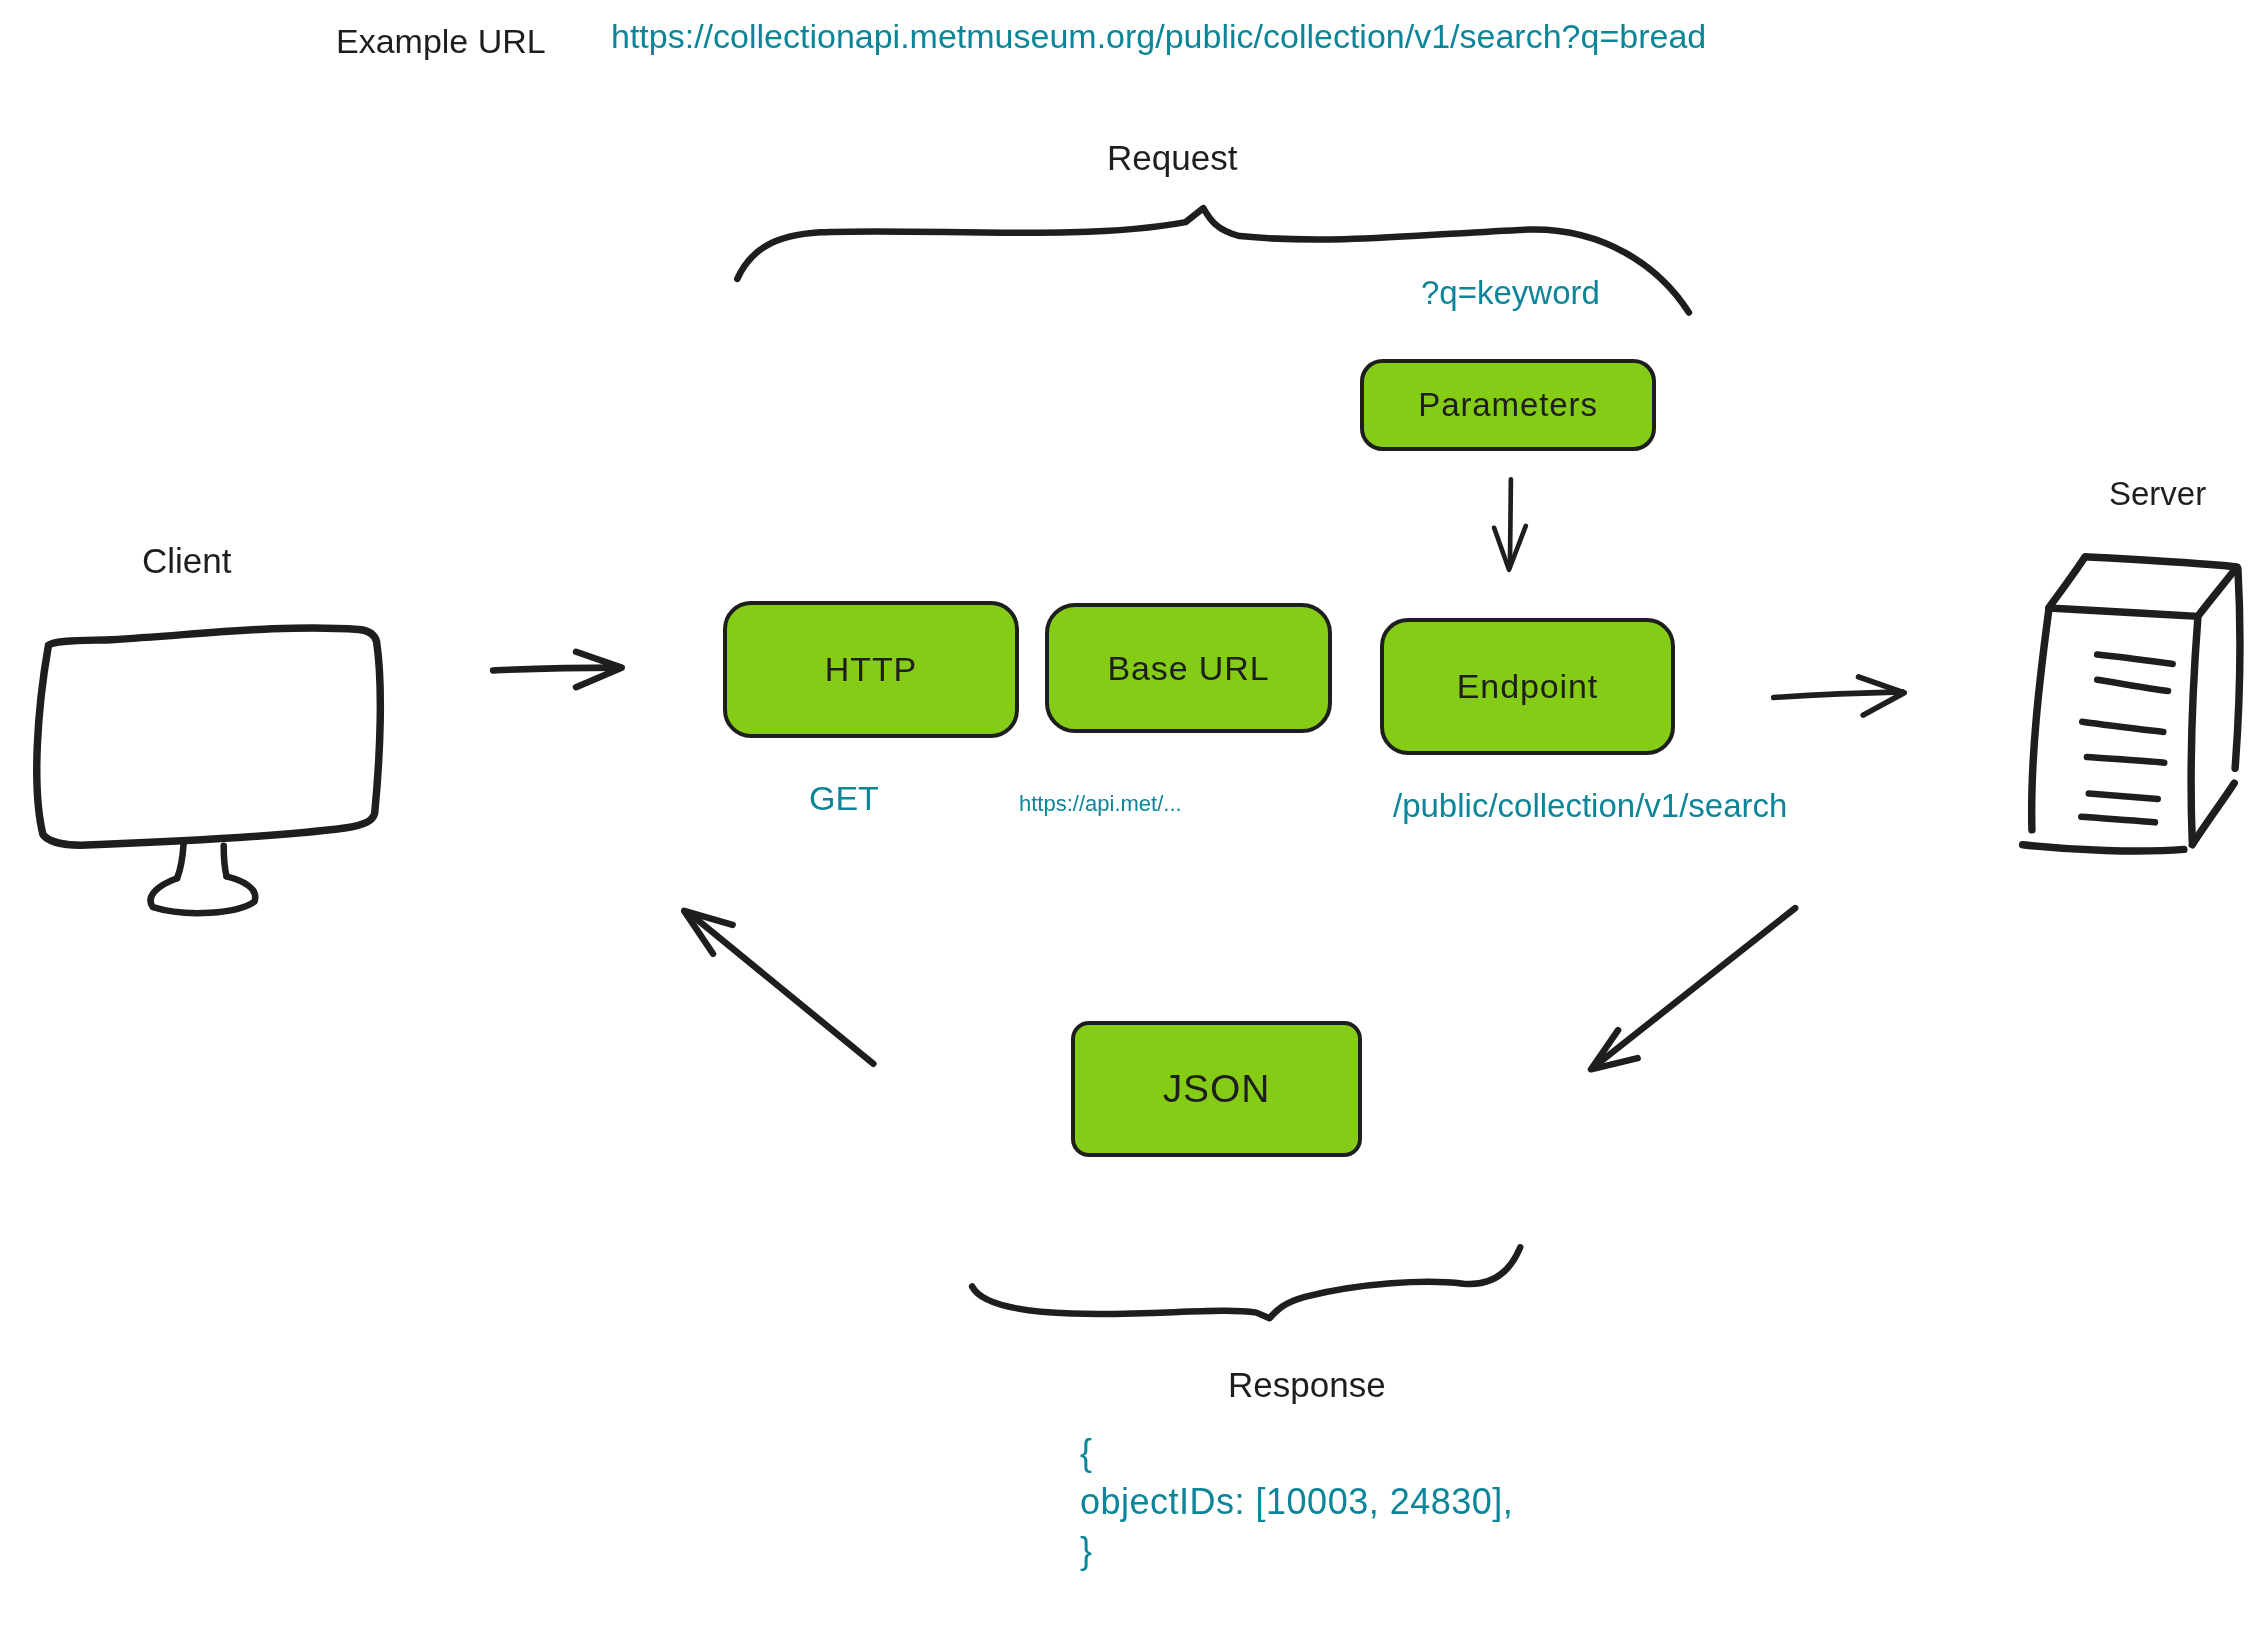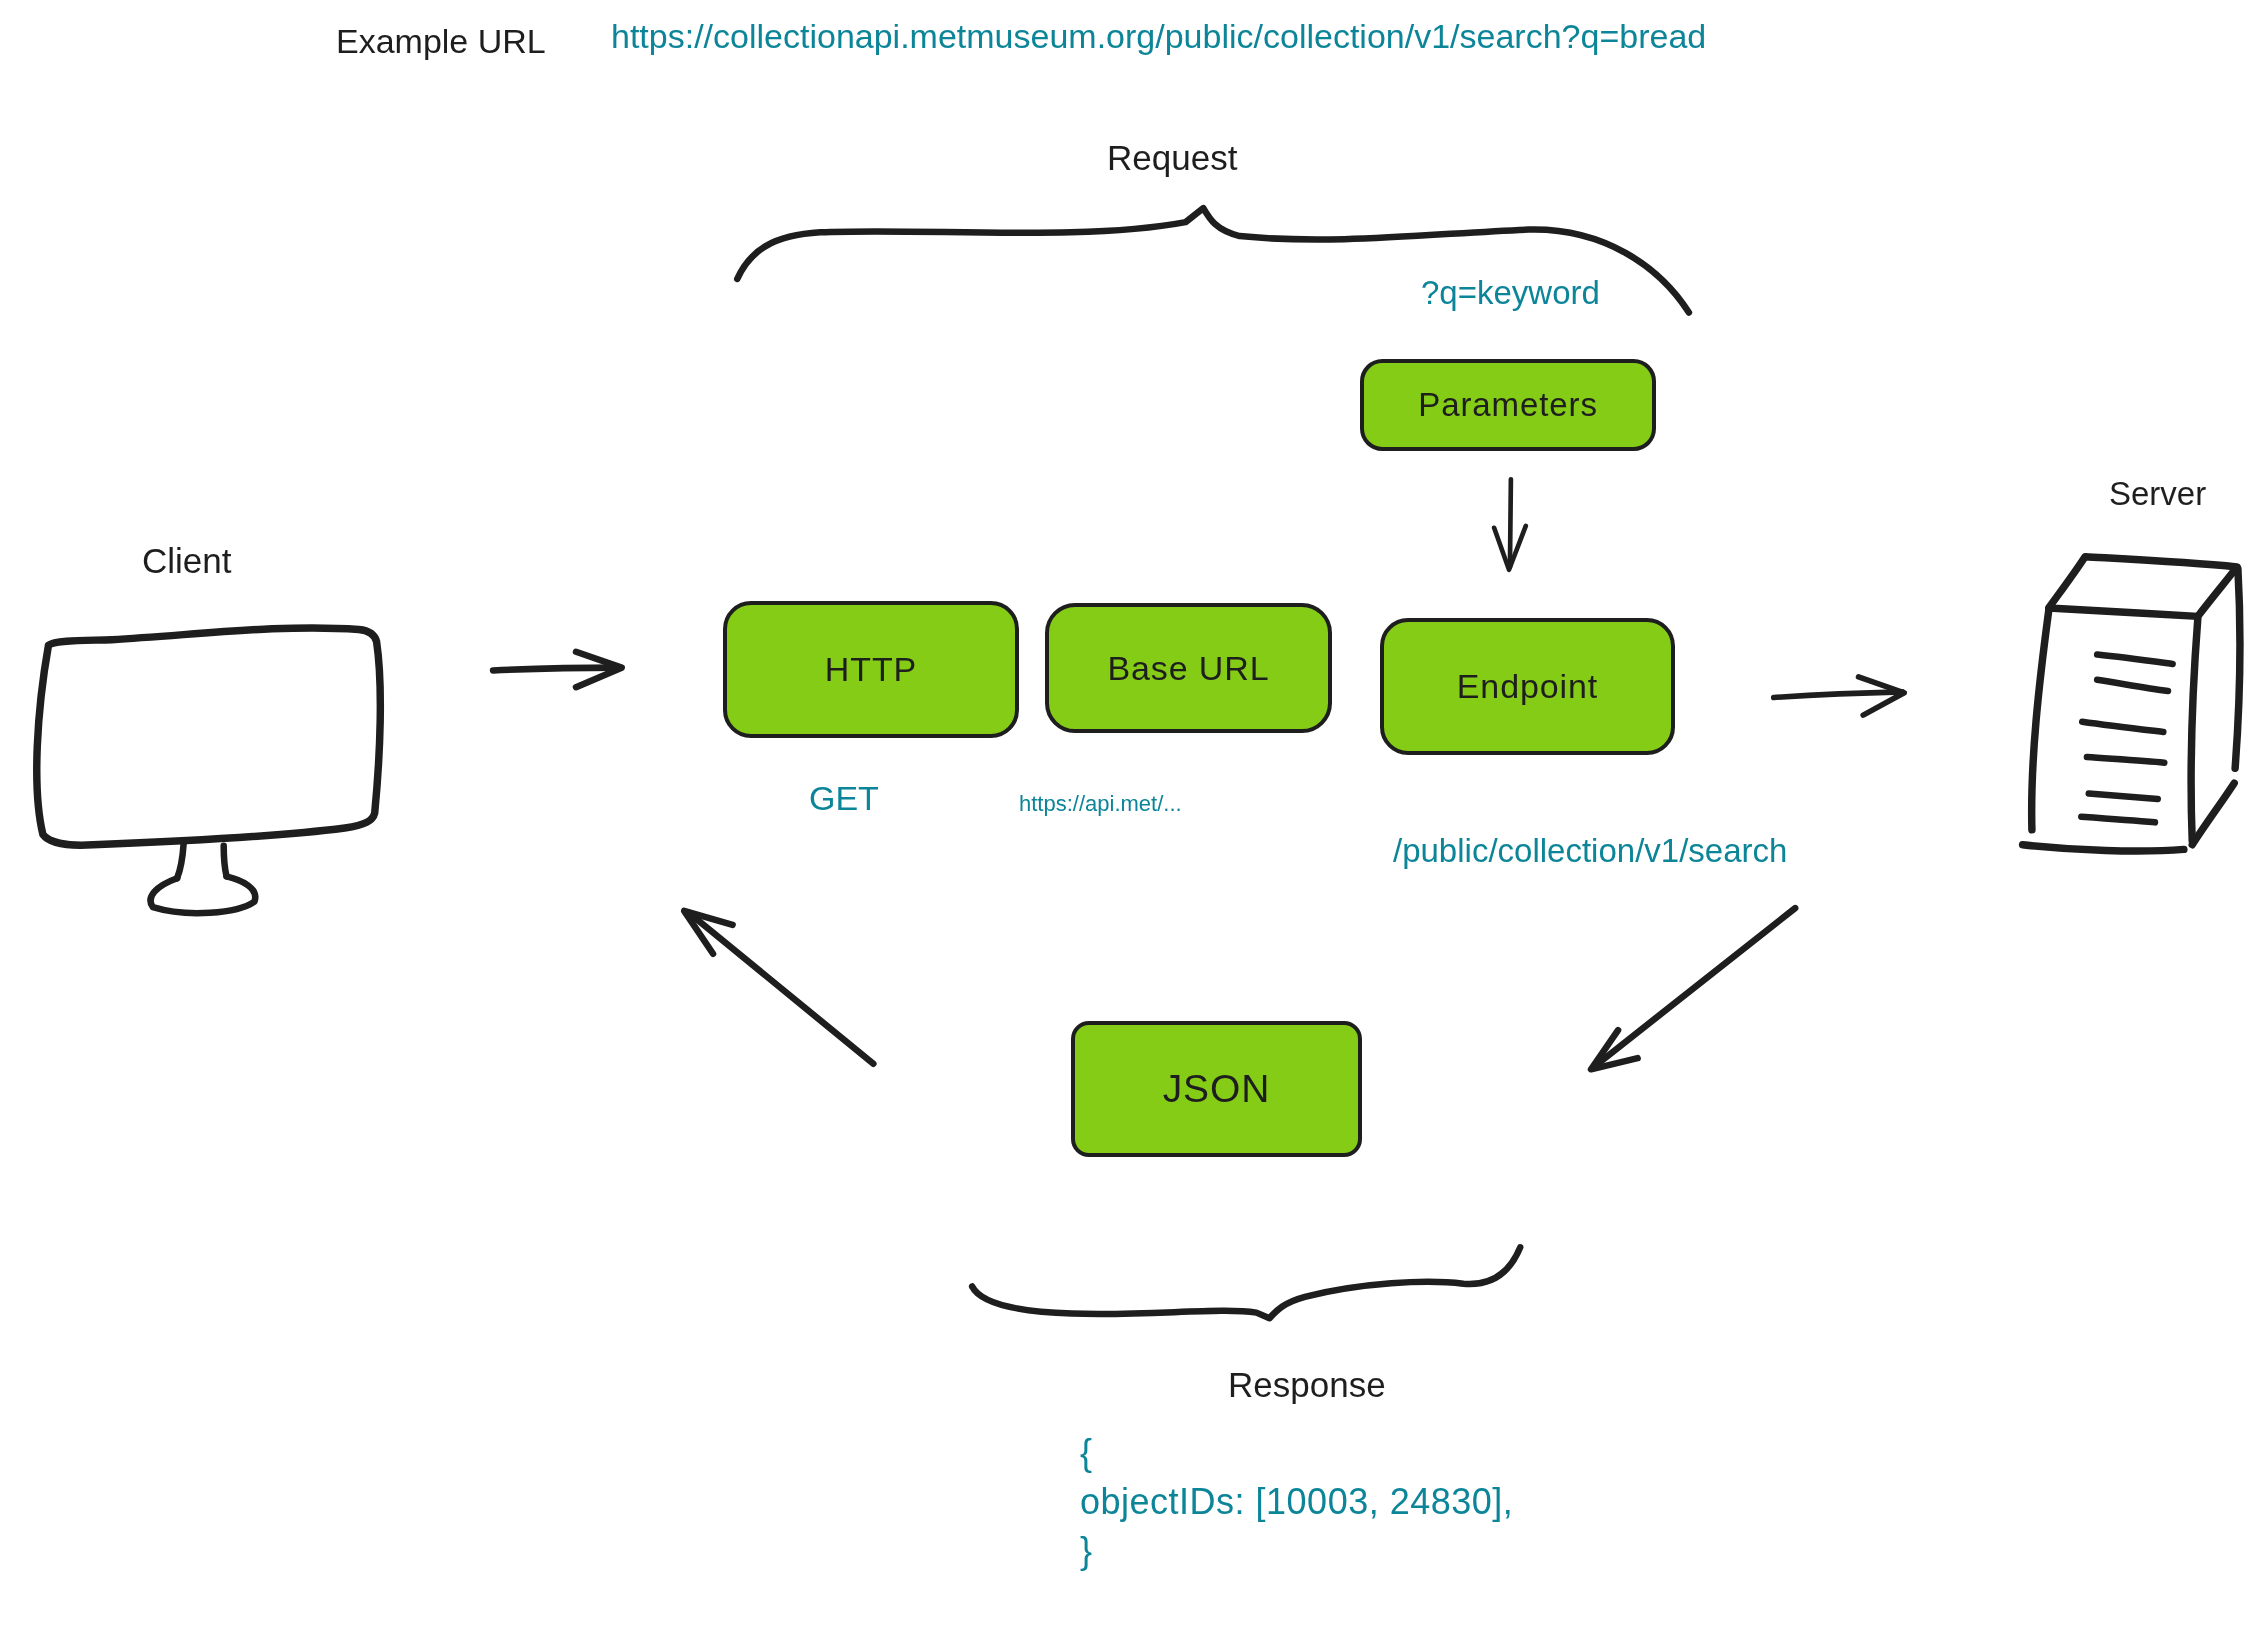--- a/index.html
+++ b/index.html
@@ -130,21 +130,21 @@
   </div>
   <div class="box" style="left:1045px;top:603px;width:287px;height:130px;border-radius:30px;">
     <span>Base URL</span>
   </div>
   <div class="box" style="left:1380px;top:618px;width:295px;height:137px;border-radius:28px;">
     <span>Endpoint</span>
   </div>
 
   <div class="t accent" style="left:809px;top:779px;font-size:34px;">GET</div>
   <div class="t accent" style="left:1019px;top:791px;font-size:22px;">https://api.met/...</div>
-  <div class="t accent" style="left:1393px;top:832px;font-size:33px;text-align:center;">/public/collection/v1/search</div>
+  <div class="t accent" style="left:1393px;top:787px;font-size:33px;text-align:center;">/public/collection/v1/search</div>
 
   <div class="box" style="left:1071px;top:1021px;width:291px;height:136px;border-radius:18px;font-size:39px;">
     <span>JSON</span>
   </div>
 
   <div class="t ink" style="left:1228px;top:1365px;font-size:35px;">Response</div>
 
   <div class="t" style="left:1080px;top:1428px;">
     <div class="jsonline">{</div>
     <div class="jsonline">objectIDs: [10003, 24830],</div>

